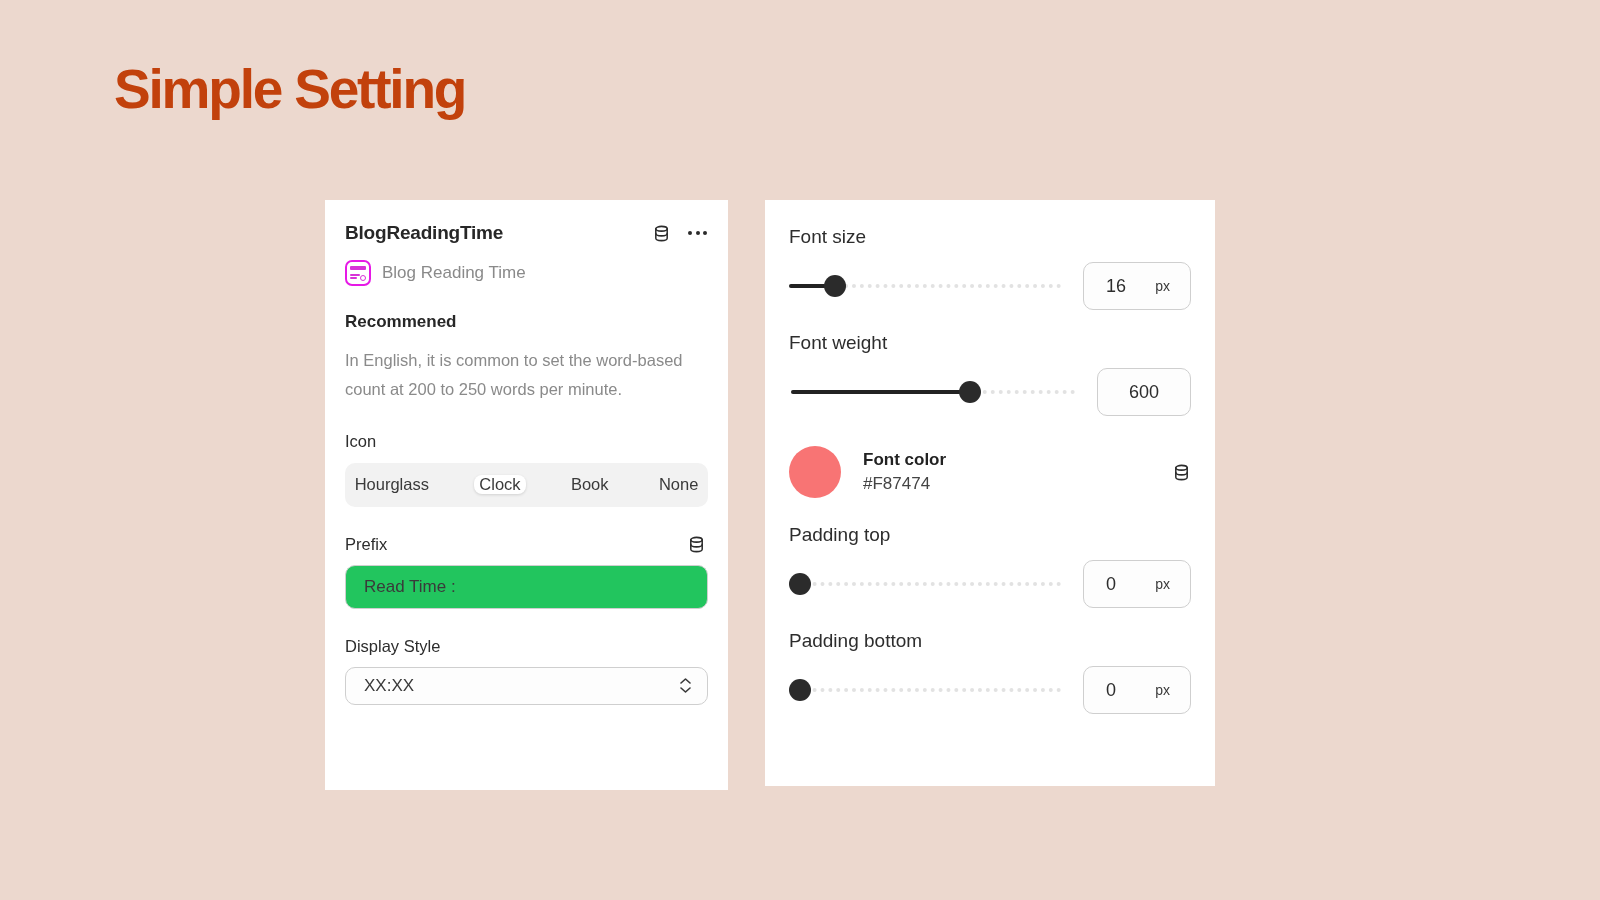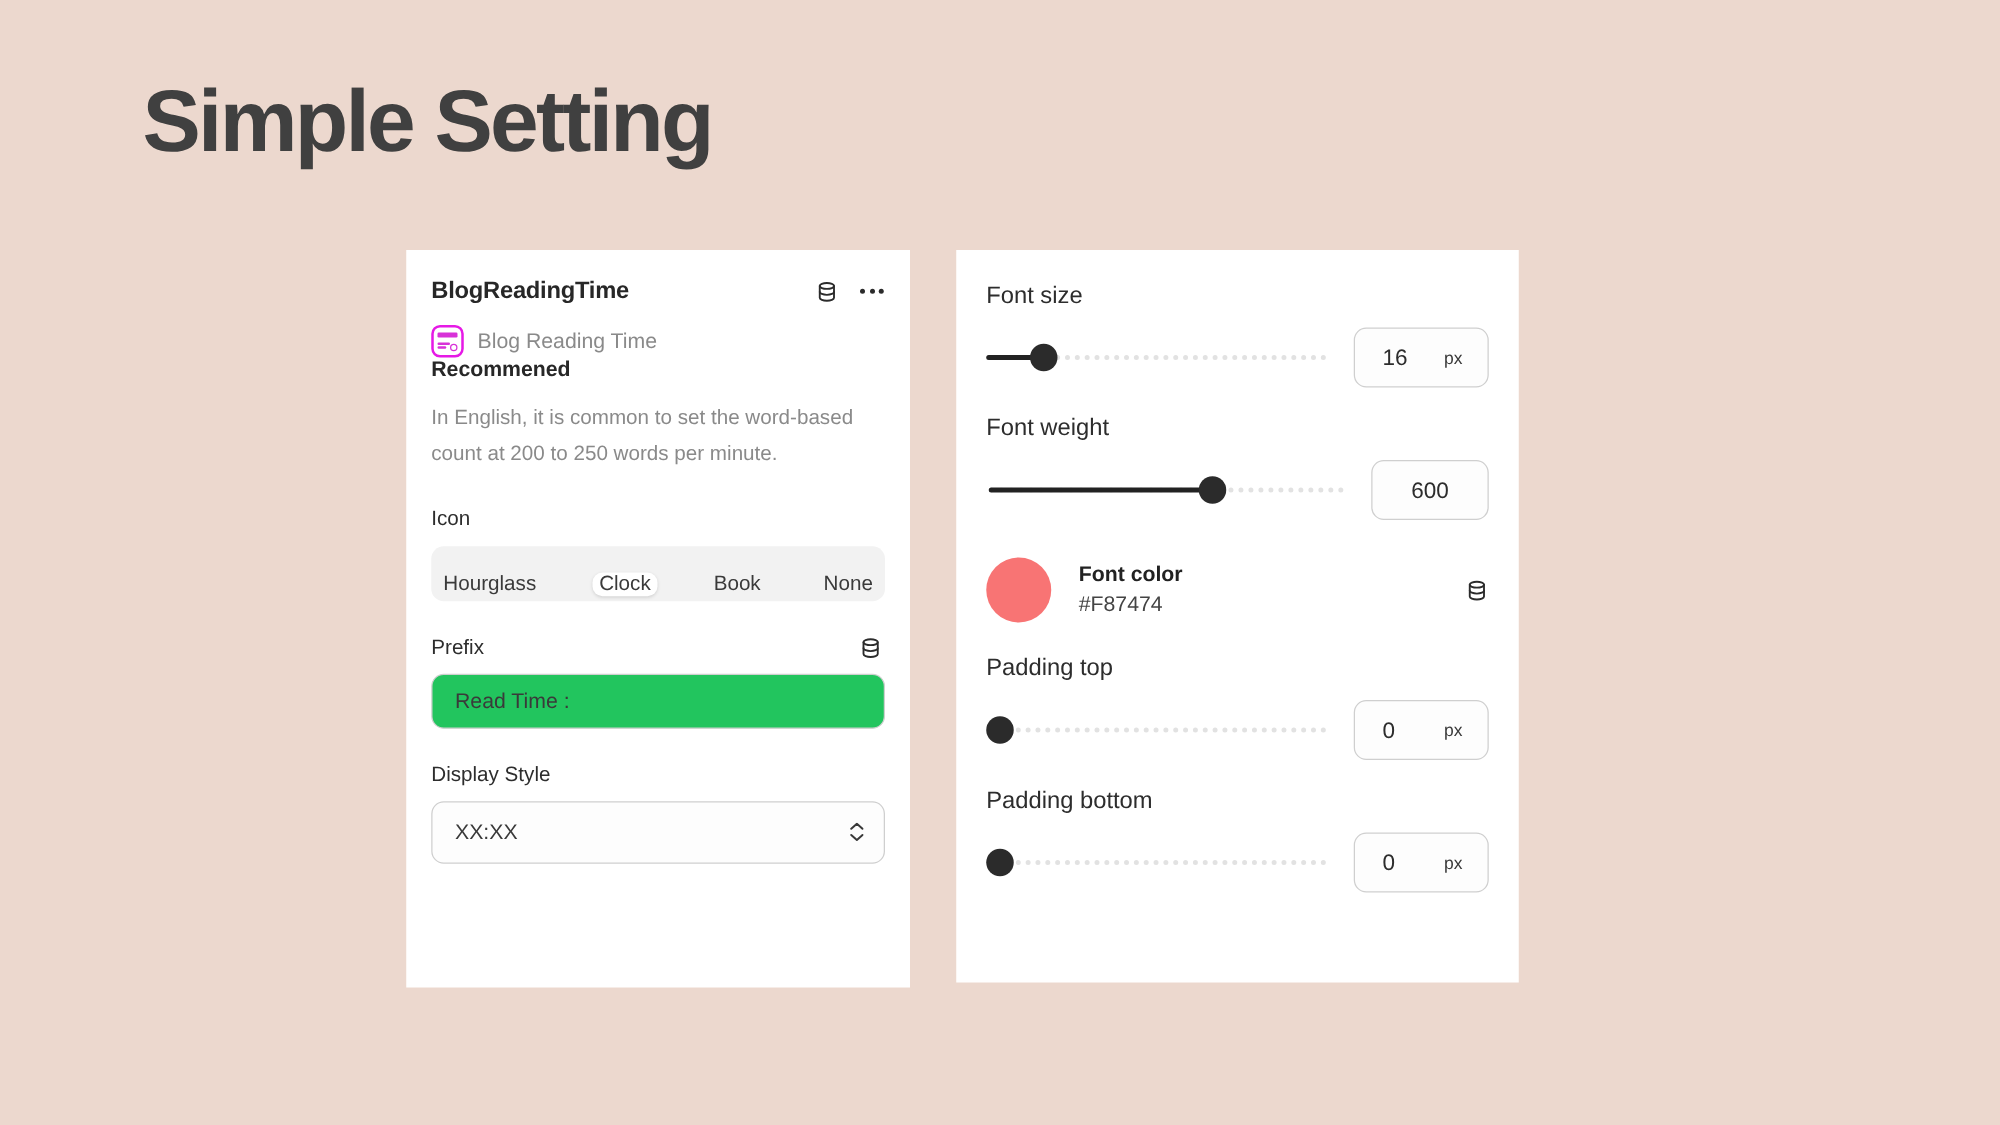--- a/index.html
+++ b/index.html
@@ -13,24 +13,24 @@
     font-family: "Liberation Sans", sans-serif;
     overflow: hidden;
     position: relative;
   }
 
   
   .page-title {
     position: absolute;
     left: 114px;
     top: 62px;
-    font-size: 70px;
+    font-size: 55px;
     font-weight: 700;
     letter-spacing: -2.2px;
-    color: #404040;
+    color: #c2410c;
     line-height: 1;
     white-space: nowrap;
   }
 
   
   .card {
     position: absolute;
     background: #ffffff;
   }
   .card-left {
@@ -133,20 +133,21 @@
     border-radius: 50%;
     border: 1.5px solid #d832d8;
     box-sizing: border-box;
   }
   .lc-subtitle {
     font-size: 17px;
     color: #8a8a8a;
   }
 
   .lc-section-title {
+    margin-top: 26px;
     font-size: 17px;
     font-weight: 700;
     color: #272727;
   }
   .lc-desc {
     margin-top: 14px;
     font-size: 16.5px;
     line-height: 1.75;
     color: #8a8a8a;
     max-width: 365px;
@@ -168,21 +169,21 @@
 
   
   .segmented {
     margin-top: 12px;
     display: flex;
     background: #f2f2f2;
     border-radius: 10px;
     padding: 4px;
     height: 44px;
     box-sizing: border-box;
-    align-items: flex-end;
+    align-items: center;
     gap: 39px;
   }
   .seg-item {
     flex: 1 1 auto;
     display: flex;
     align-items: center;
     justify-content: center;
     font-size: 16.5px;
     color: #3a3a3a;
     border-radius: 8px;
@@ -206,21 +207,21 @@
     box-sizing: border-box;
     font-size: 17px;
     color: #3a3a3a;
     background: #22c55e;
     cursor: text;
   }
 
   
   .select-input {
     margin-top: 11px;
-    height: 50px;
+    height: 38px;
     border: 1px solid #cfcfcf;
     border-radius: 10px;
     display: flex;
     align-items: center;
     justify-content: space-between;
     padding: 0 16px 0 18px;
     box-sizing: border-box;
     font-size: 17px;
     color: #3a3a3a;
     background: #fdfdfd;

